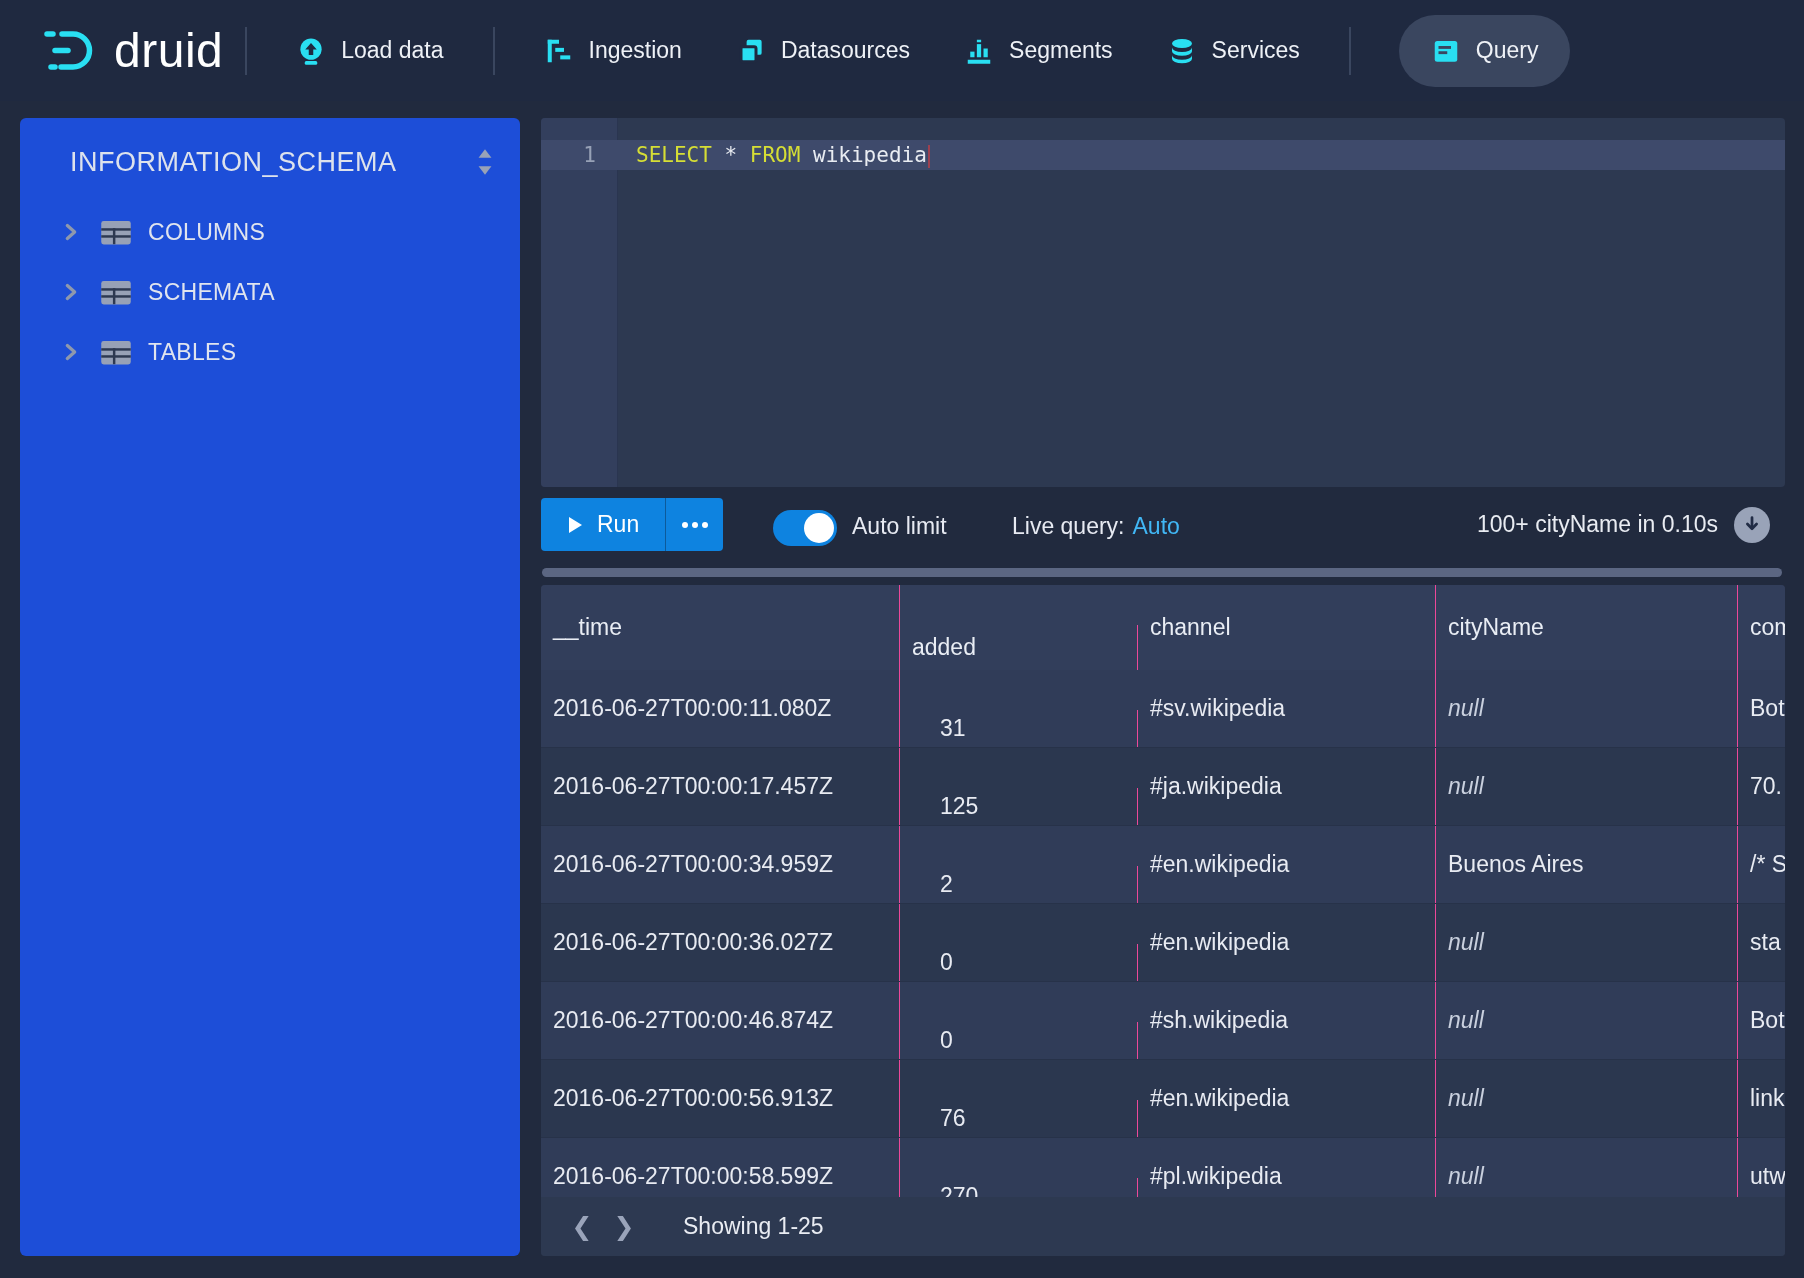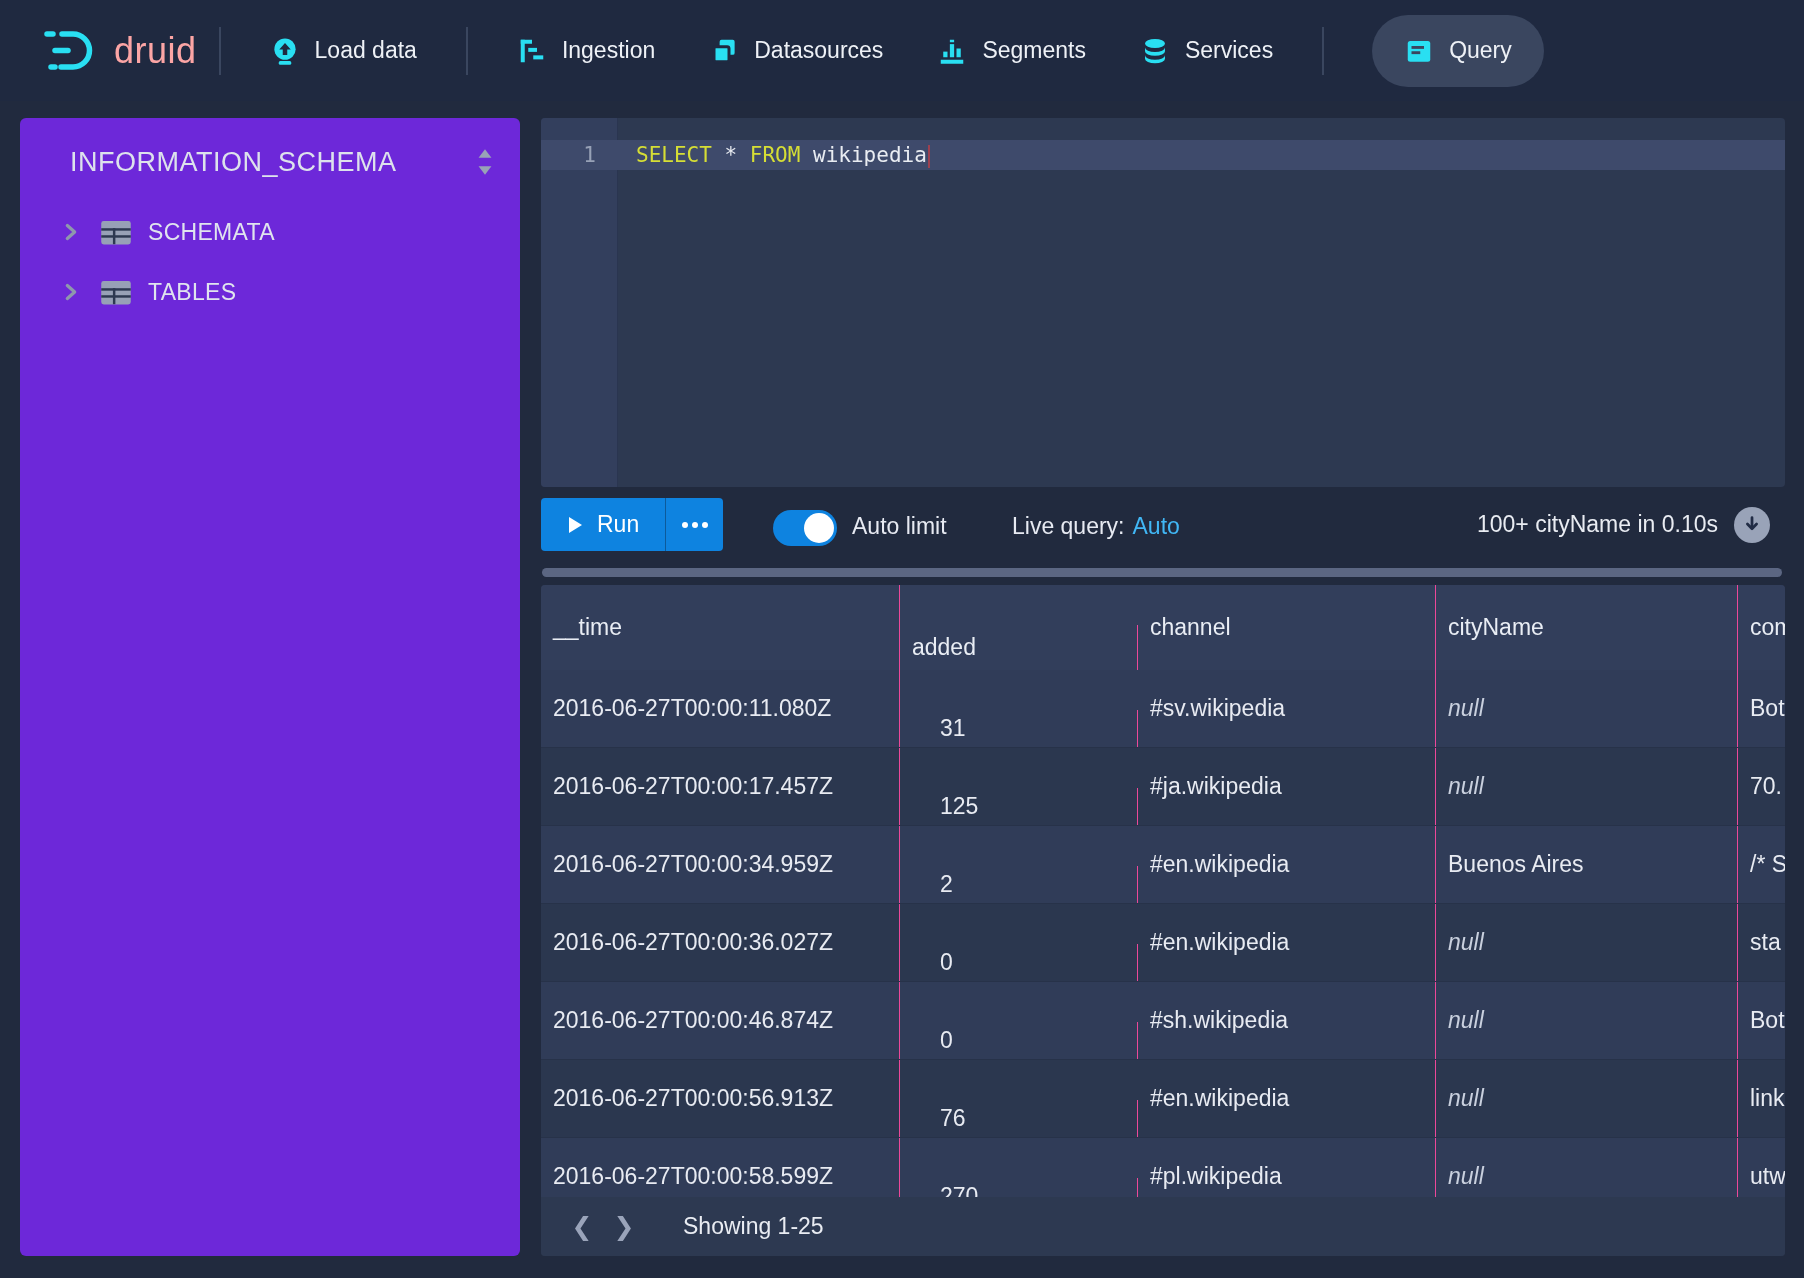--- a/index.html
+++ b/index.html
@@ -10,32 +10,32 @@
     font-family: "Liberation Sans", "DejaVu Sans", sans-serif;
     color: #e9ecf3;
     overflow: hidden;
   }
   
   .navbar {
     position:absolute; left:0; top:0; width:1804px; height:101px;
     background:#1f2940; display:flex; align-items:center; padding-left:40px;
   }
   .logo { display:flex; align-items:center; gap:16px; cursor:pointer; }
-  .logo-text { font-size:36px; color:#fca5a5; letter-spacing:.5px; }
+  .logo-text { font-size:48px; color:#ffffff; letter-spacing:.5px; }
   .nav-divider { width:2px; height:48px; background:#3a465f; margin:0 22px; flex:none; }
   .nav-items { display:flex; align-items:center; height:100%; }
   .nav-item { display:flex; align-items:center; gap:15px; padding:0 27px; height:100%;
               font-size:23px; color:#eef1f6; cursor:pointer; }
   .nav-item.active { height:72px; background:#3a465f; border-radius:40px; padding:0 32px; margin-left:26px; }
   .nav-icon { width:30px; height:30px; display:inline-flex; }
   .nav-icon svg { width:30px; height:30px; }
   
   .sidebar {
     position:absolute; left:20px; top:118px; width:500px; height:1138px;
-    background:#6d28d9; border-radius:6px;
+    background:#1d4ed8; border-radius:6px;
   }
   .sidebar-head { display:flex; align-items:center; justify-content:space-between;
                   margin:26px 20px 0 50px; height:36px; }
   .sidebar-title { font-size:27px; color:#dde2ec; letter-spacing:.5px; }
   .sort-btn { width:28px; height:30px; cursor:pointer; display:flex; align-items:center; }
   .tree { margin-top:22px; }
   .tree-item { display:flex; align-items:center; height:60px; padding-left:40px; cursor:pointer; }
   .tree-chevron { width:22px; height:22px; flex:none; }
   .tree-icon { width:32px; height:28px; margin-left:18px; flex:none; }
   .tree-label { margin-left:16px; font-size:23px; color:#e0e4ee; letter-spacing:.3px; }
@@ -205,20 +205,36 @@
           </svg>
         </span>
         <span class="tree-icon">
           <svg viewBox="0 0 26 24">
             <rect x="1" y="2.5" width="24" height="19" rx="2" fill="#97a1b6"></rect>
             <rect x="1" y="8.3" width="24" height="2" fill="#2d3951"></rect>
             <rect x="1" y="14" width="24" height="2" fill="#2d3951"></rect>
             <rect x="10.5" y="8.3" width="2" height="13" fill="#2d3951"></rect>
           </svg>
         </span>
+        <span class="tree-label">COLUMNS</span>
+      </div>
+      <div class="tree-item">
+        <span class="tree-chevron">
+          <svg viewBox="0 0 24 24" fill="none" stroke="#8e98ad" stroke-width="3.6" stroke-linecap="round" stroke-linejoin="round">
+            <path d="M8 5 l8 7 -8 7"></path>
+          </svg>
+        </span>
+        <span class="tree-icon">
+          <svg viewBox="0 0 26 24">
+            <rect x="1" y="2.5" width="24" height="19" rx="2" fill="#97a1b6"></rect>
+            <rect x="1" y="8.3" width="24" height="2" fill="#2d3951"></rect>
+            <rect x="1" y="14" width="24" height="2" fill="#2d3951"></rect>
+            <rect x="10.5" y="8.3" width="2" height="13" fill="#2d3951"></rect>
+          </svg>
+        </span>
         <span class="tree-label">SCHEMATA</span>
       </div>
       <div class="tree-item">
         <span class="tree-chevron">
           <svg viewBox="0 0 24 24" fill="none" stroke="#8e98ad" stroke-width="3.6" stroke-linecap="round" stroke-linejoin="round">
             <path d="M8 5 l8 7 -8 7"></path>
           </svg>
         </span>
         <span class="tree-icon">
           <svg viewBox="0 0 26 24">

